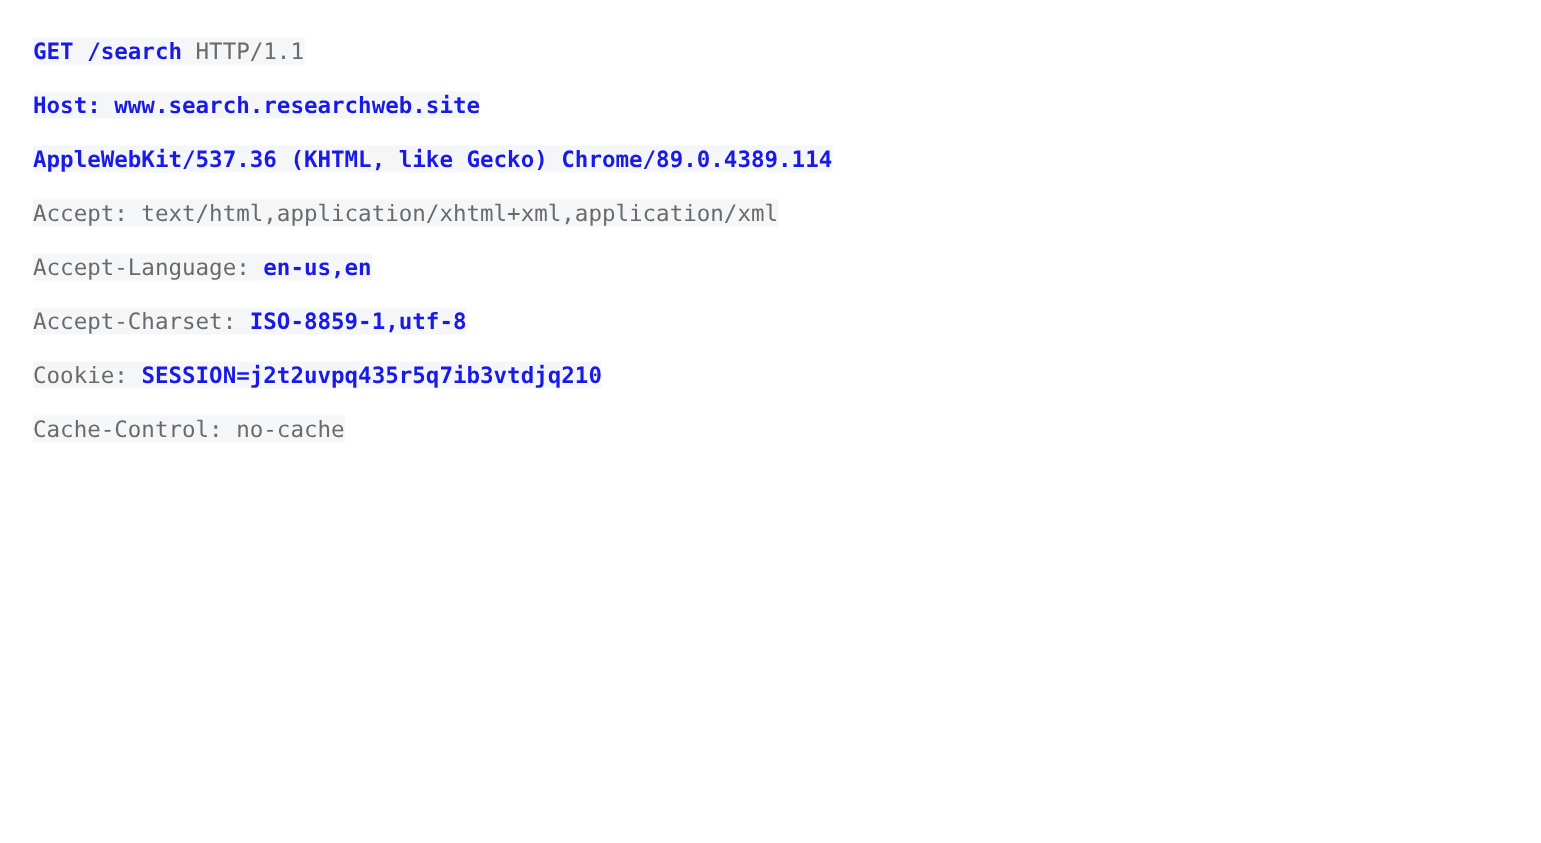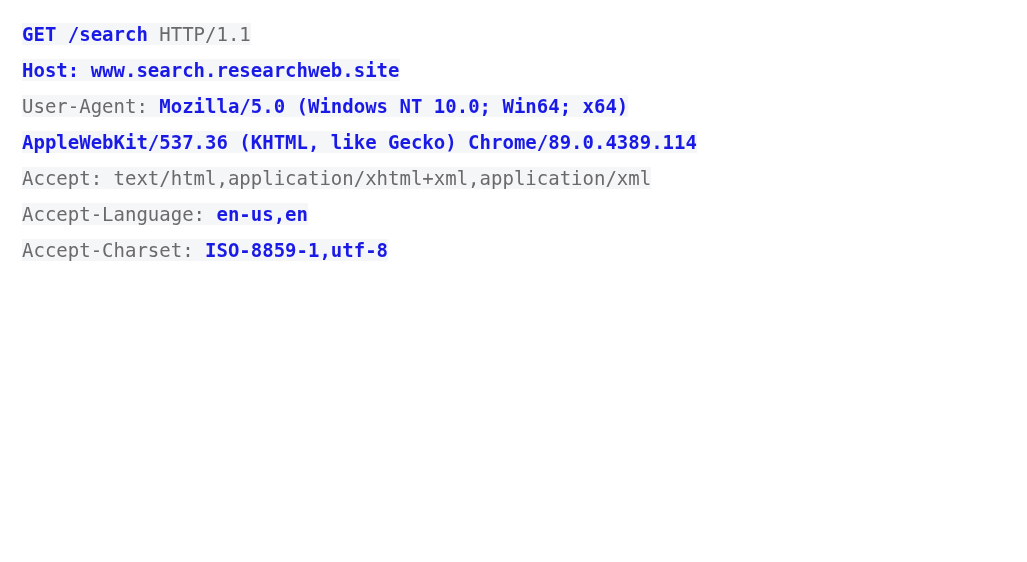--- a/index.html
+++ b/index.html
@@ -19,21 +19,21 @@
     padding: 16px 0 0 22px;
     box-sizing: border-box;
     width: 1027px;
     height: 562px;
   }
 
   .hdr-line {
     height: 36px;
     line-height: 36px;
     white-space: pre;
-    font-size: 19px;
+    font-size: 15px;
     letter-spacing: 0px;
   }
 
   
   .hdr-line .band {
     background: #f5f6f8;
     display: inline;
     padding: 0;
     box-decoration-break: clone;
     -webkit-box-decoration-break: clone;
@@ -55,20 +55,21 @@
     overflow: hidden;
   }
 </style>
 </head>
 <body>
 
 <div class="request-dump">
   <div id="lines-root">
       <div class="hdr-line"><span class="band"><span class="tok-em">GET /search</span><span class="tok-plain"> HTTP/1.1</span></span></div>
       <div class="hdr-line"><span class="band"><span class="tok-em">Host: www.search.researchweb.site</span></span></div>
-      <div class="hdr-line"><span class="band"><span class="tok-plain">User-Agent: </span><span class="tok-em">Mozilla/5.0 (Windows NT 10.0; Win64; x64)</span></span></div>
       <div class="hdr-line"><span class="band"><span class="tok-em">AppleWebKit/537.36 (KHTML, like Gecko) Chrome/89.0.4389.114</span></span></div>
       <div class="hdr-line"><span class="band"><span class="tok-plain">Accept: text/html,application/xhtml+xml,application/xml</span></span></div>
       <div class="hdr-line"><span class="band"><span class="tok-plain">Accept-Language: </span><span class="tok-em">en-us,en</span></span></div>
       <div class="hdr-line"><span class="band"><span class="tok-plain">Accept-Charset: </span><span class="tok-em">ISO-8859-1,utf-8</span></span></div>
+      <div class="hdr-line"><span class="band"><span class="tok-plain">Cookie: </span><span class="tok-em">SESSION=j2t2uvpq435r5q7ib3vtdjq210</span></span></div>
+      <div class="hdr-line"><span class="band"><span class="tok-plain">Cache-Control: no-cache</span></span></div>
       <div class="hdr-line clipped"></div>
     </div>
 </div>
 
 </body></html>

